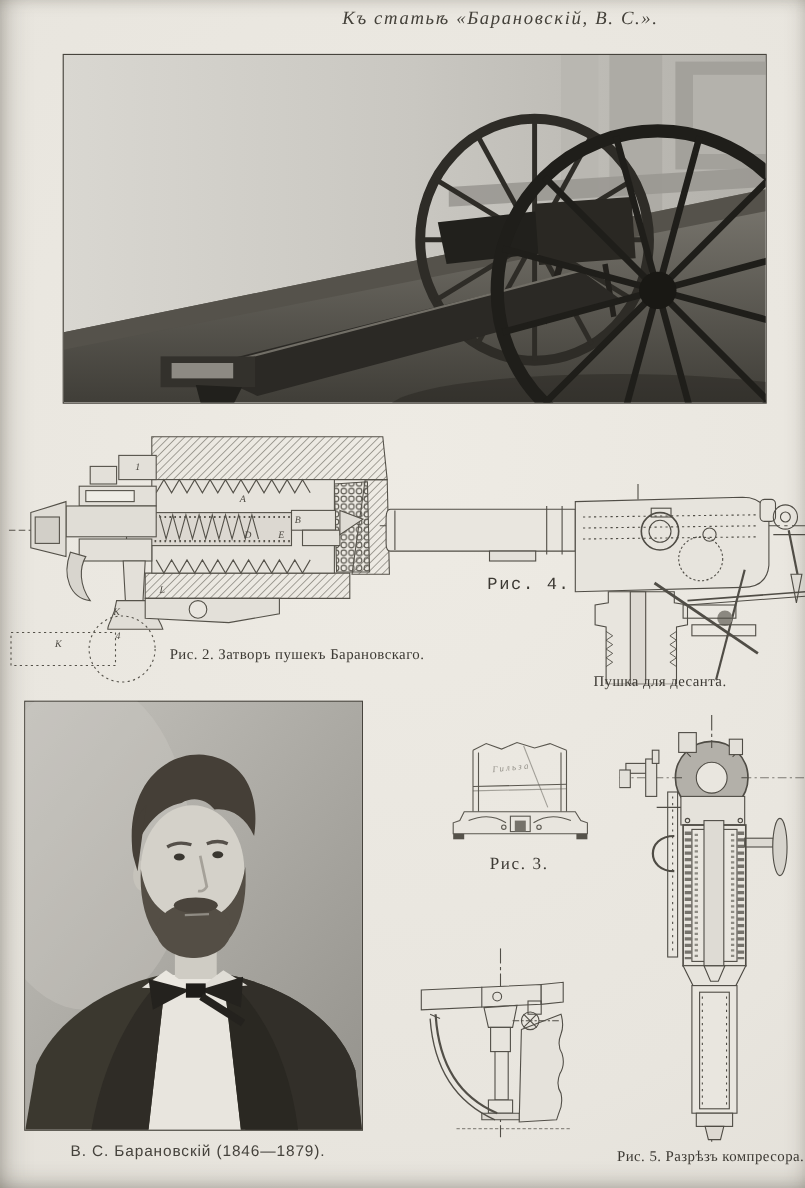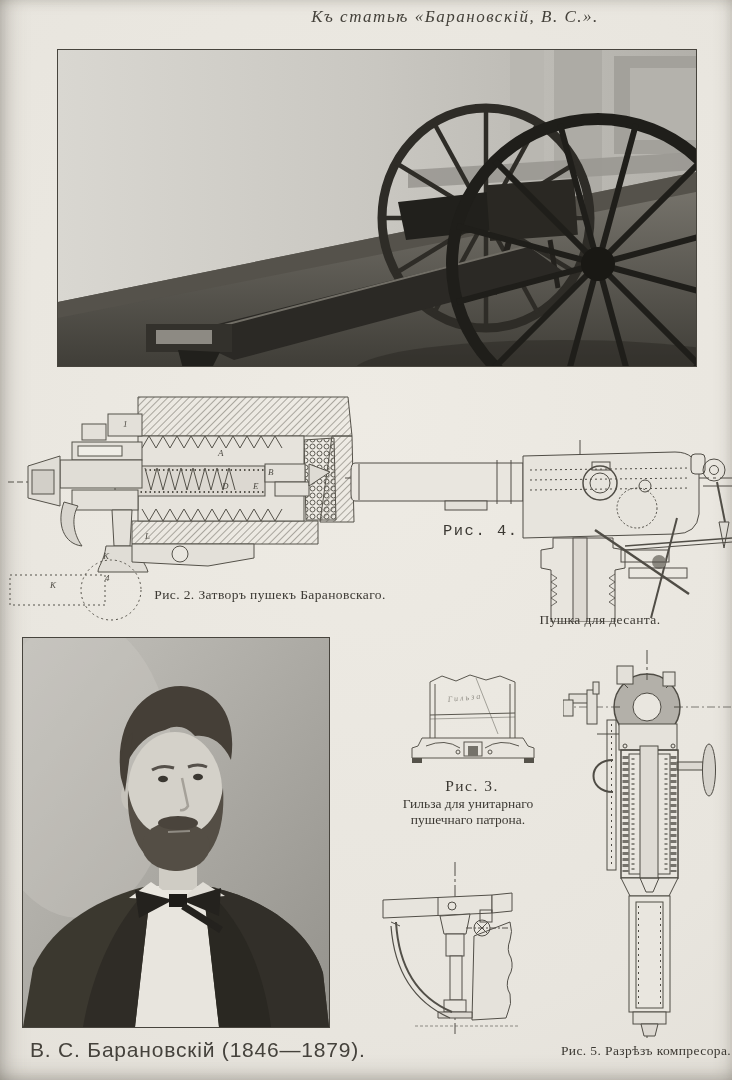--- a/index.html
+++ b/index.html
@@ -12,21 +12,21 @@
                inset 0 10px 16px -12px rgba(80,75,65,.25);
     font-family:"Liberation Serif","DejaVu Serif",serif;color:#3a3731;
   }
   .abs{position:absolute;}
   .page-header{
     top:7px;left:155px;width:600px;text-align:center;
     font-style:italic;font-size:17px;letter-spacing:1.5px;color:#44413a;
   }
   .frame{border:1px solid #47443d;box-sizing:border-box;background:#c6c4be;}
   .caption{text-align:center;font-size:13.5px;letter-spacing:.4px;color:#3c3933;white-space:nowrap;}
-  .caption-sans{font-family:"Liberation Sans","DejaVu Sans",sans-serif;font-size:21px;letter-spacing:.8px;color:#45423c;}
+  .caption-sans{font-family:"Liberation Sans","DejaVu Sans",sans-serif;font-size:14px;letter-spacing:.8px;color:#45423c;}
   .figlabel{font-size:15.5px;letter-spacing:1.5px;color:#3c3933;white-space:nowrap;}
   .dletter{position:absolute;font-size:9px;font-style:italic;color:#4e4b44;line-height:1;}
   .cap3block{line-height:15.5px;text-align:center;font-size:13.5px;color:#3c3933;}
   svg{display:block;}
 </style>
 </head>
 <body>
 
 <div class="page">
 
@@ -263,24 +263,20 @@
         <rect x="68" y="78" width="10" height="10" fill="#75726a" stroke="none"></rect>
         <circle cx="58" cy="84" r="2"></circle>
           <circle cx="90" cy="84" r="2"></circle>
         <rect x="12" y="90" width="10" height="5" fill="#55524a" stroke="none"></rect>
         <rect x="124" y="90" width="10" height="5" fill="#55524a" stroke="none"></rect>
       </g>
       <text x="48" y="34" font-size="8" font-style="italic" fill="#55524a" opacity="0.6" letter-spacing="2" transform="rotate(-6 48 34)">Гильза</text>
     </svg>
   </div>
   <div class="abs caption figlabel" style="left:402px;top:777px;width:140px;text-align:center;">Рис. 3.</div>
-  <div class="abs cap3block" style="left:368px;top:796px;width:200px;">
-    <div>Гильза для унитарнаго</div>
-    <div>пушечнаго патрона.</div>
-  </div>
 
   <div class="abs" style="left:563px;top:650px;width:168px;height:390px;">
     <svg viewBox="0 0 168 390" width="168" height="390">
       <g stroke="#4f4c45" stroke-width="1" fill="none">
         <line x1="84" y1="0" x2="84" y2="390" stroke-dasharray="14 3 3 3"></line>
         <line x1="0" y1="57" x2="168" y2="57" stroke-dasharray="8 3 2 3" opacity="0.7"></line>
         <circle cx="84" cy="57" r="33" fill="#b3b0a9" stroke-width="1.5"></circle>
         <circle cx="84" cy="57" r="14" fill="#e9e6df"></circle>
         <path d="M84,24 L84,30 M107,34 L103,38 M117,57 L111,57 M107,80 L103,76 M61,34 L65,38 M51,57 L57,57 M61,80 L65,76"></path>
         <rect x="54" y="16" width="16" height="18" fill="#e3e0d9"></rect>

